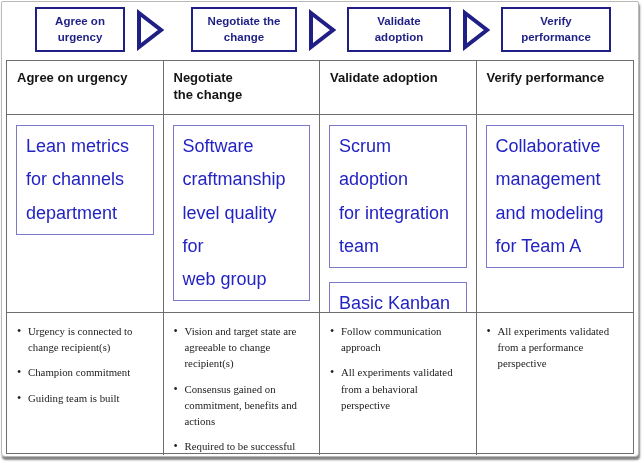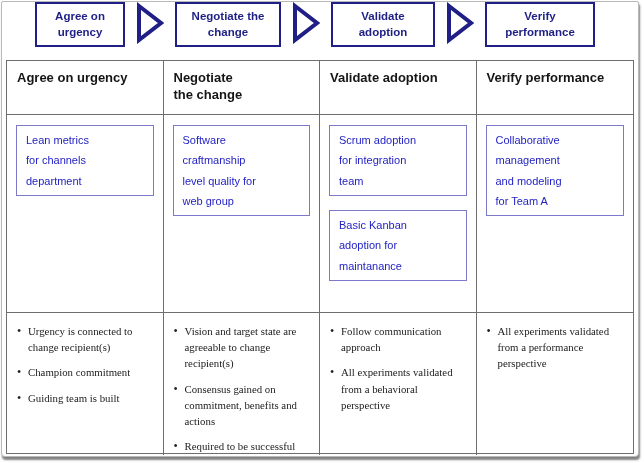--- a/index.html
+++ b/index.html
@@ -17,39 +17,39 @@
     border: 1px solid #b9b9b9;
     border-radius: 2px 2px 4px 4px;
     box-shadow: 1px 3px 2px rgba(90,90,90,0.75);
     overflow: hidden;
   }
 
   
   .flow {
     height: 55px;
     display: flex;
-    align-items: flex-start;
+    align-items: center;
     padding-left: 33px;
   }
   .flow-step {
     border: 2px solid #1f1f85;
     color: #1f1f85;
     font-weight: bold;
     font-size: 11.5px;
     line-height: 1.35;
     text-align: center;
     white-space: pre-line;
     padding: 5px 8px;
     min-height: 42px;
     display: flex;
     align-items: center;
     justify-content: center;
   }
   .w1 { width: 90px; }
-  .w2 { width: 106px; }
+  .w2 { width: 106px; margin-left: 16px; }
   .w3 { width: 104px; }
   .w4 { width: 110px; }
   .flow-arrow {
     margin: 0 11px;
     display: flex;
     align-items: center;
   }
 
   
   .grid {
@@ -76,21 +76,21 @@
     color: #151515;
     padding: 9px 10px;
     white-space: pre-line;
     line-height: 1.3;
   }
 
   .mid-cell { padding: 10px 9px; }
   .card {
     border: 1px solid #7a7ac8;
     color: #2323c4;
-    font-size: 11px;
+    font-size: 18px;
     line-height: 1.85;
     padding: 4px 9px;
     white-space: pre-line;
     margin-bottom: 14px;
     background: #ffffff;
   }
 
   .bullet-cell { padding: 10px 6px 6px 8px; }
   .bullets { list-style: none; }
   .bullets li {

